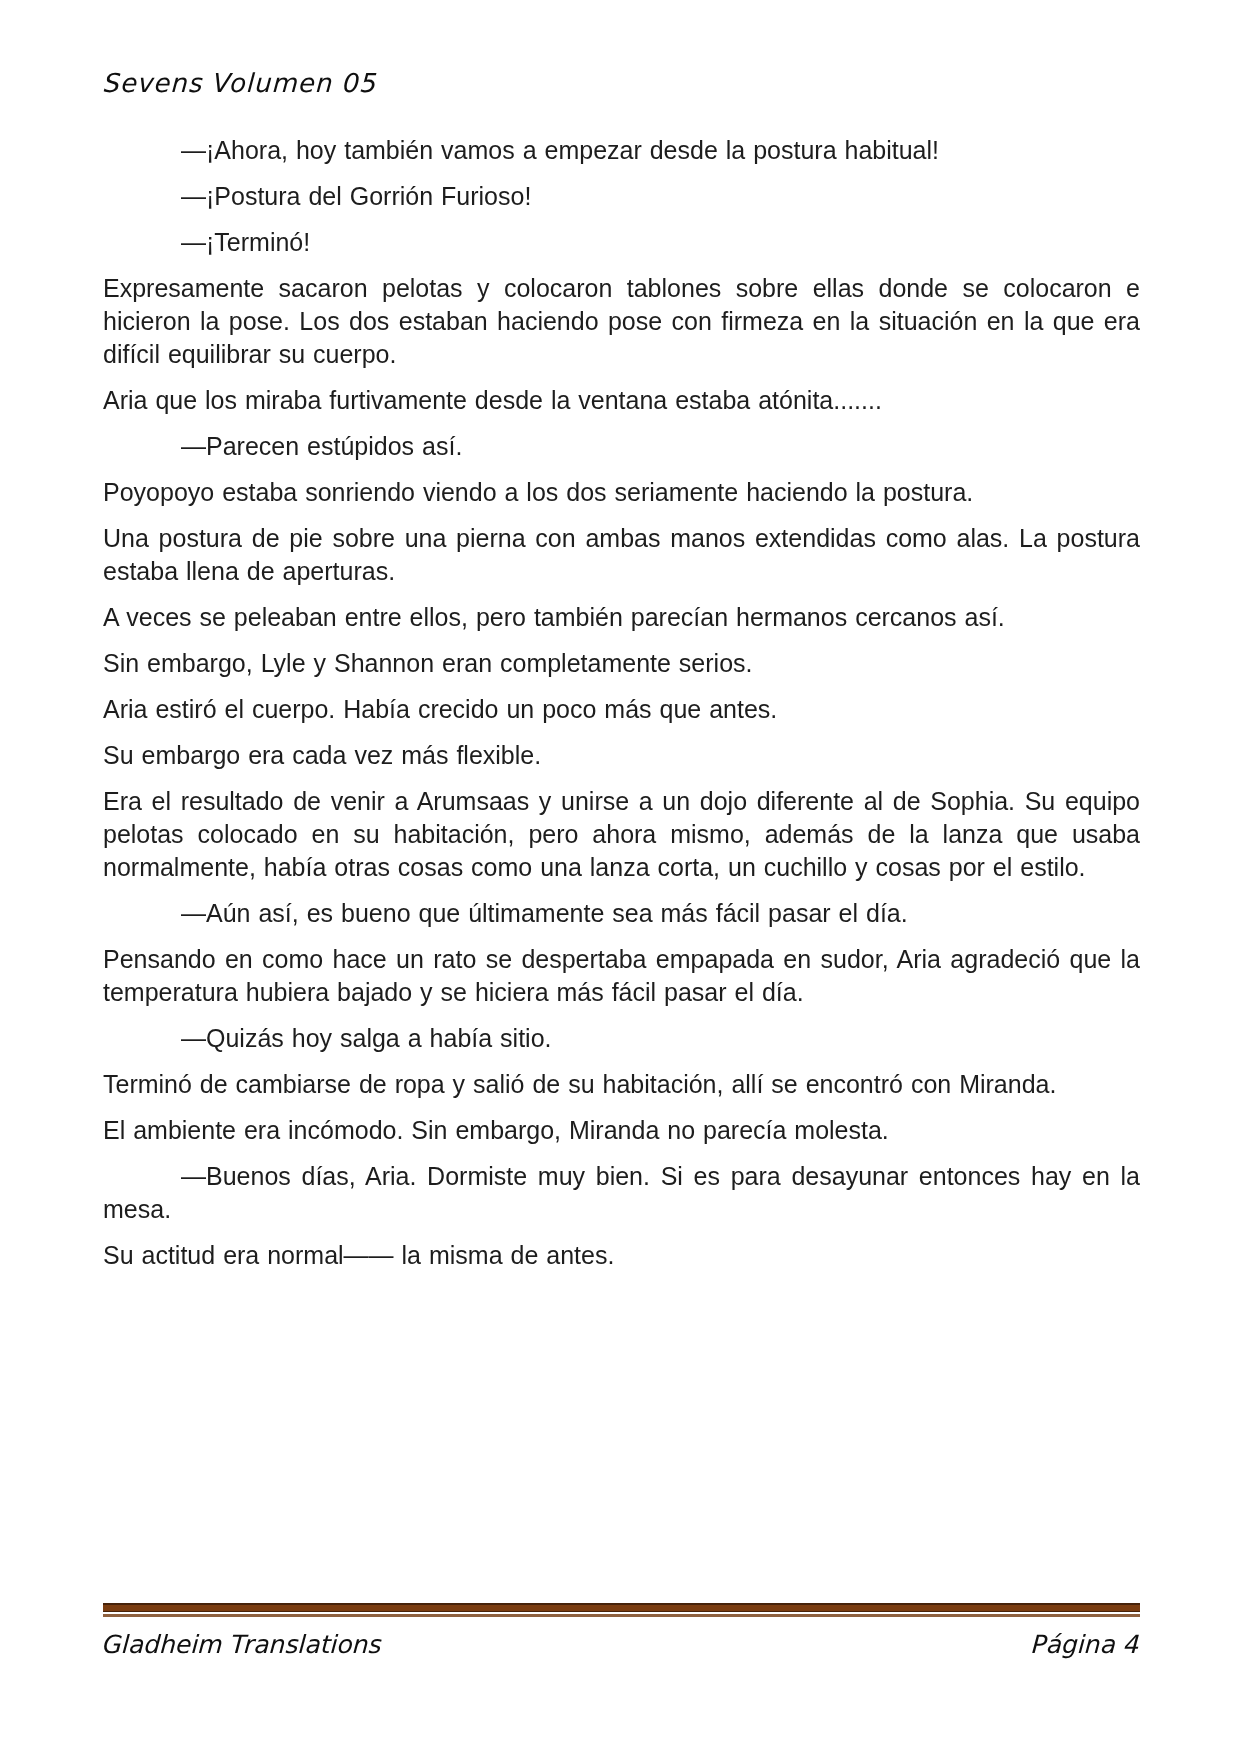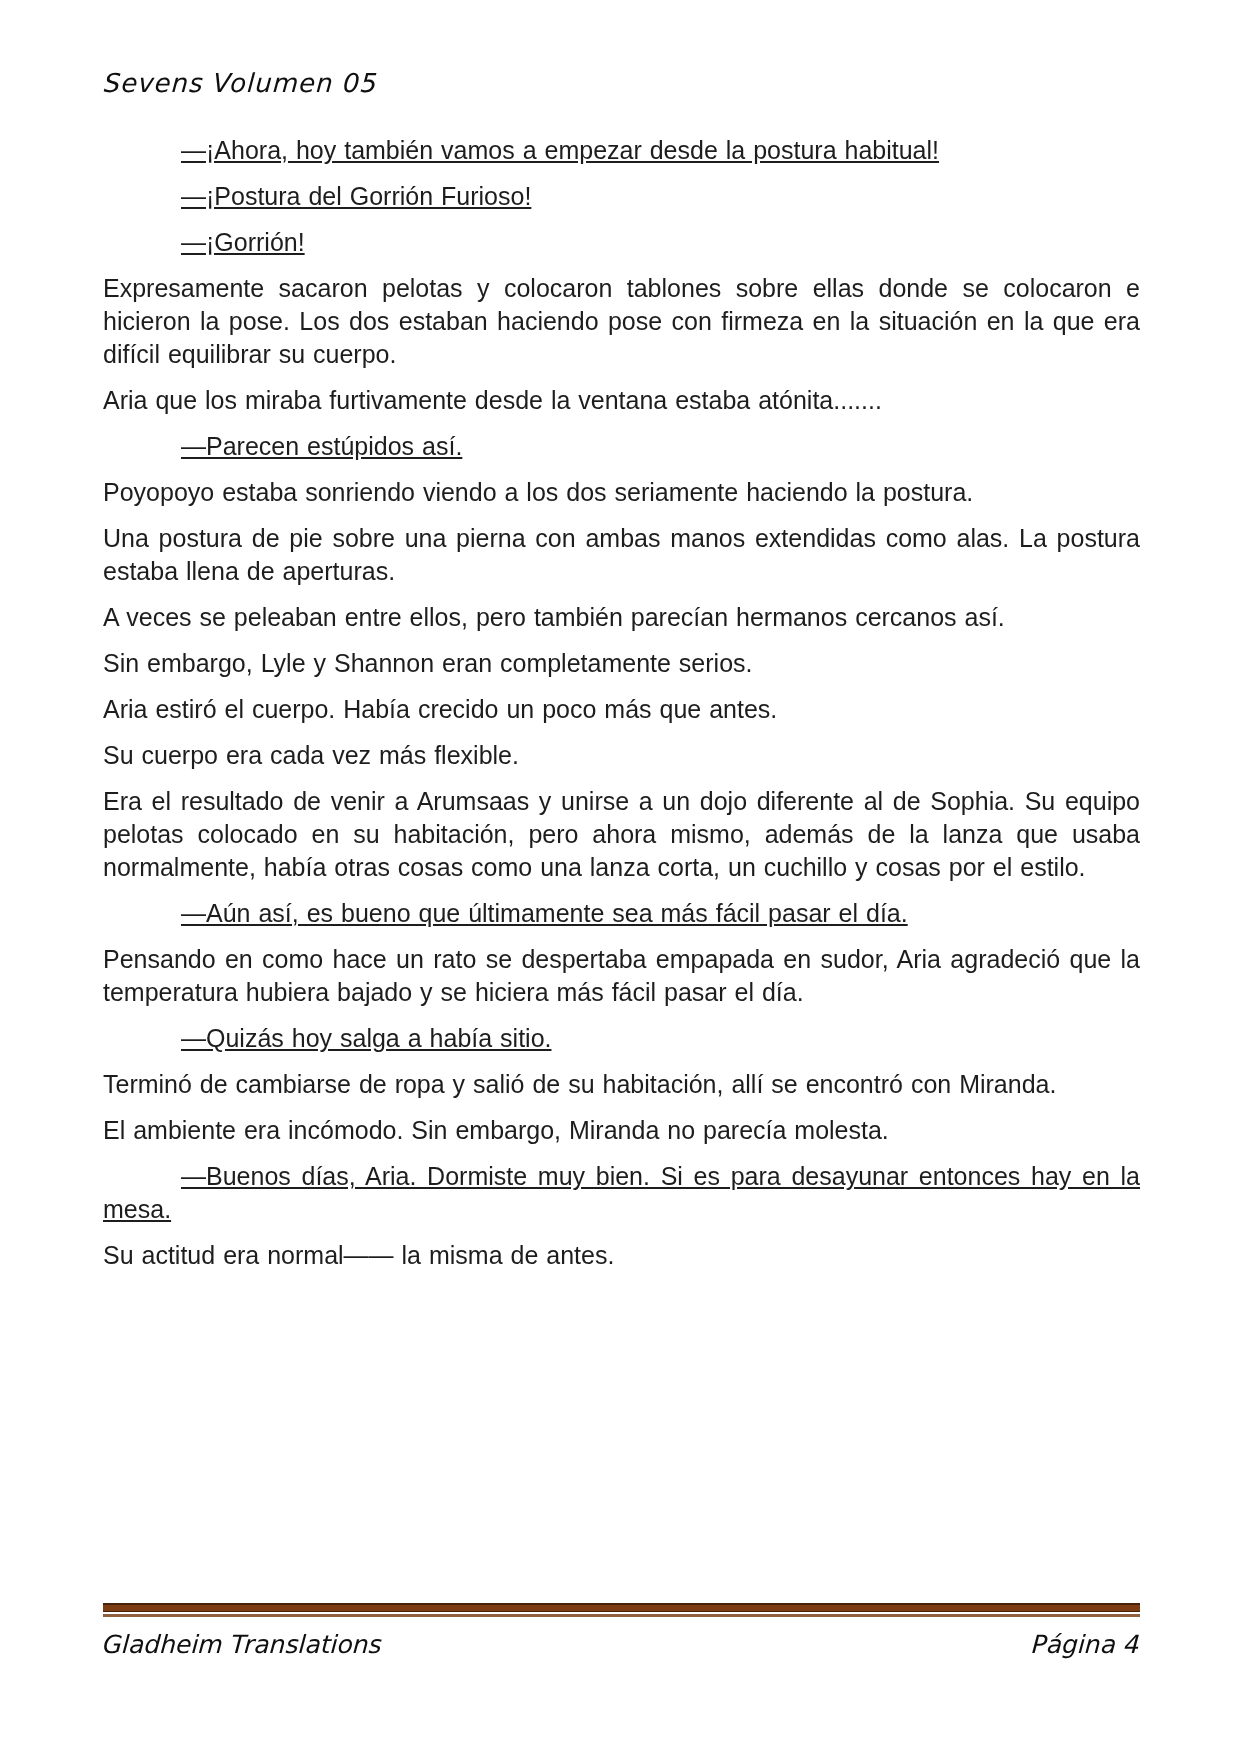--- a/index.html
+++ b/index.html
@@ -33,21 +33,21 @@
     right: 101px;
   }
   .para {
     margin: 0 0 13px 0;
     font-size: 25px;
     line-height: 33px;
     text-align: justify;
     text-justify: inter-word;
     word-spacing: 1px;
   }
-  .dialogue { text-indent: 78px; text-decoration: underline; }
+  .dialogue { text-indent: 78px; }
   .footer {
     position: absolute;
     left: 103px;
     right: 101px;
     top: 1603px;
   }
   .rule-thick {
     height: 6px;
     background: #7a3c10;
     border-top: 2px solid #46220a;
@@ -73,30 +73,30 @@
 </head>
 <body>
 
 <div class="page">
 
   <div class="header">Sevens Volumen 05</div>
 
   <main class="content">
     <p class="para dialogue">—¡Ahora, hoy también vamos a empezar desde la postura habitual!</p>
     <p class="para dialogue">—¡Postura del Gorrión Furioso!</p>
-    <p class="para dialogue">—¡Gorrión!</p>
+    <p class="para dialogue">—¡Terminó!</p>
     <p class="para">Expresamente sacaron pelotas y colocaron tablones sobre ellas donde se colocaron e hicieron la pose. Los dos estaban haciendo pose con firmeza en la situación en la que era difícil equilibrar su cuerpo.</p>
     <p class="para">Aria que los miraba furtivamente desde la ventana estaba atónita.......</p>
     <p class="para dialogue">—Parecen estúpidos así.</p>
     <p class="para">Poyopoyo estaba sonriendo viendo a los dos seriamente haciendo la postura.</p>
     <p class="para">Una postura de pie sobre una pierna con ambas manos extendidas como alas. La postura estaba llena de aperturas.</p>
     <p class="para">A veces se peleaban entre ellos, pero también parecían hermanos cercanos así.</p>
     <p class="para">Sin embargo, Lyle y Shannon eran completamente serios.</p>
     <p class="para">Aria estiró el cuerpo. Había crecido un poco más que antes.</p>
-    <p class="para">Su cuerpo era cada vez más flexible.</p>
+    <p class="para">Su embargo era cada vez más flexible.</p>
     <p class="para">Era el resultado de venir a Arumsaas y unirse a un dojo diferente al de Sophia. Su equipo pelotas colocado en su habitación, pero ahora mismo, además de la lanza que usaba normalmente, había otras cosas como una lanza corta, un cuchillo y cosas por el estilo.</p>
     <p class="para dialogue">—Aún así, es bueno que últimamente sea más fácil pasar el día.</p>
     <p class="para">Pensando en como hace un rato se despertaba empapada en sudor, Aria agradeció que la temperatura hubiera bajado y se hiciera más fácil pasar el día.</p>
     <p class="para dialogue">—Quizás hoy salga a había sitio.</p>
     <p class="para">Terminó de cambiarse de ropa y salió de su habitación, allí se encontró con Miranda.</p>
     <p class="para">El ambiente era incómodo. Sin embargo, Miranda no parecía molesta.</p>
     <p class="para dialogue">—Buenos días, Aria. Dormiste muy bien. Si es para desayunar entonces hay en la mesa.</p>
     <p class="para">Su actitud era normal—— la misma de antes.</p>
   </main>
 

